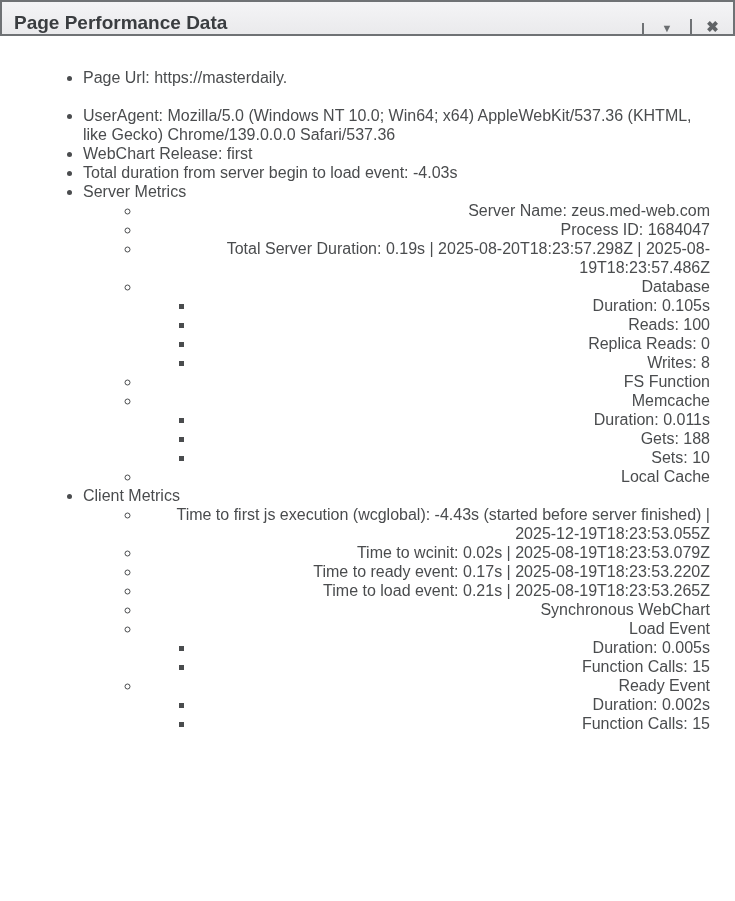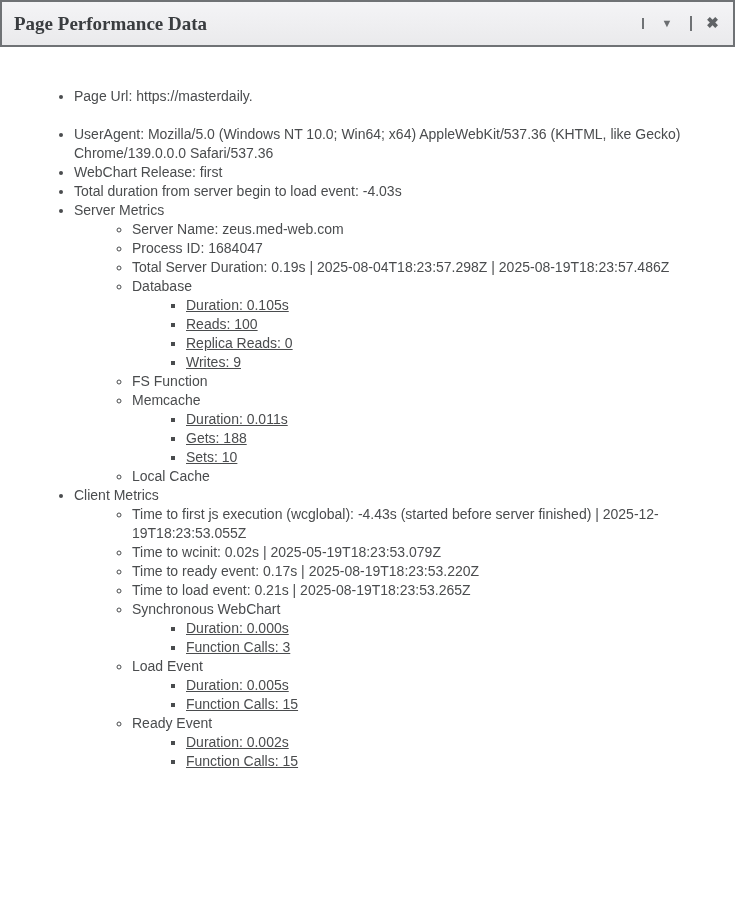--- a/index.html
+++ b/index.html
@@ -7,26 +7,25 @@
   body {
     width: 735px;
     height: 901px;
     background: #ffffff;
     font-family: "Liberation Sans", sans-serif;
     overflow: hidden;
   }
 
   
   .titlebar {
-    height: 47px;
+    height: 36px;
     border: 2px solid #6f7275;
     background: linear-gradient(#f4f4f6, #eaeaec);
     display: flex;
-    align-items: center;
-    font-family: Liberation Serif, serif;
+    align-items: flex-end;
   }
   .titlebar .title {
     flex: 1;
     display: flex;
     align-items: center;
     padding-left: 12px;
     font-size: 19px;
     font-weight: bold;
     color: #3a3d40;
     white-space: nowrap;
@@ -48,39 +47,38 @@
     line-height: 1;
   }
   .icon-glyph.x {
     font-size: 15px;
     font-weight: bold;
     color: #606366;
   }
 
   
   .content {
-    padding: 32px 25px 0 9px;
-    font-size: 14px;
+    padding: 32px 25px 0 18px;
+    font-size: 16px;
     line-height: 19px;
     color: #4a4c4e;
-    margin-top: 8px;
   }
   .content ul {
     margin: 0;
     list-style: disc;
     padding-left: 65px;
   }
   .content ul ul {
     list-style: circle;
     padding-left: 58px;
+    text-align: right;
   }
   .content ul ul ul {
     list-style: square;
     padding-left: 54px;
-    text-decoration: underline;
   }
   .content li {
     line-height: 19px;
   }
   
   .content li.gap-after { margin-bottom: 19px; }
 </style>
 </head>
 <body>
 
@@ -100,44 +98,41 @@
 
   <div class="content">
     <ul id="metrics-root">
         <li class="gap-after"><span>Page Url: https://masterdaily.</span></li>
         <li><span>UserAgent: Mozilla/5.0 (Windows NT 10.0; Win64; x64) AppleWebKit/537.36 (KHTML, like Gecko) Chrome/139.0.0.0 Safari/537.36</span></li>
         <li><span>WebChart Release: first</span></li>
         <li><span>Total duration from server begin to load event: -4.03s</span></li>
         <li><span>Server Metrics</span><ul>
             <li><span>Server Name: zeus.med-web.com</span></li>
             <li><span>Process ID: 1684047</span></li>
-            <li><span>Total Server Duration: 0.19s | 2025-08-04T18:23:57.298Z | 2025-08-19T18:23:57.486Z</span></li>
+            <li><span>Total Server Duration: 0.19s | 2025-08-20T18:23:57.298Z | 2025-08-19T18:23:57.486Z</span></li>
             <li><span>Database</span><ul>
                 <li><span>Duration: 0.105s</span></li>
                 <li><span>Reads: 100</span></li>
                 <li><span>Replica Reads: 0</span></li>
-                <li><span>Writes: 9</span></li>
+                <li><span>Writes: 8</span></li>
               </ul></li>
             <li><span>FS Function</span></li>
             <li><span>Memcache</span><ul>
                 <li><span>Duration: 0.011s</span></li>
                 <li><span>Gets: 188</span></li>
                 <li><span>Sets: 10</span></li>
               </ul></li>
             <li><span>Local Cache</span></li>
           </ul></li>
         <li><span>Client Metrics</span><ul>
             <li><span>Time to first js execution (wcglobal): -4.43s (started before server finished) | 2025-12-19T18:23:53.055Z</span></li>
-            <li><span>Time to wcinit: 0.02s | 2025-05-19T18:23:53.079Z</span></li>
+            <li><span>Time to wcinit: 0.02s | 2025-08-19T18:23:53.079Z</span></li>
             <li><span>Time to ready event: 0.17s | 2025-08-19T18:23:53.220Z</span></li>
             <li><span>Time to load event: 0.21s | 2025-08-19T18:23:53.265Z</span></li>
-            <li><span>Synchronous WebChart</span><ul>
-                <li><span>Duration: 0.000s</span></li>
-                <li><span>Function Calls: 3</span></li>
-              </ul></li>
+            <li><span>Synchronous WebChart</span></li>
             <li><span>Load Event</span><ul>
                 <li><span>Duration: 0.005s</span></li>
                 <li><span>Function Calls: 15</span></li>
               </ul></li>
             <li><span>Ready Event</span><ul>
                 <li><span>Duration: 0.002s</span></li>
                 <li><span>Function Calls: 15</span></li>
               </ul></li>
           </ul></li>
       </ul>

